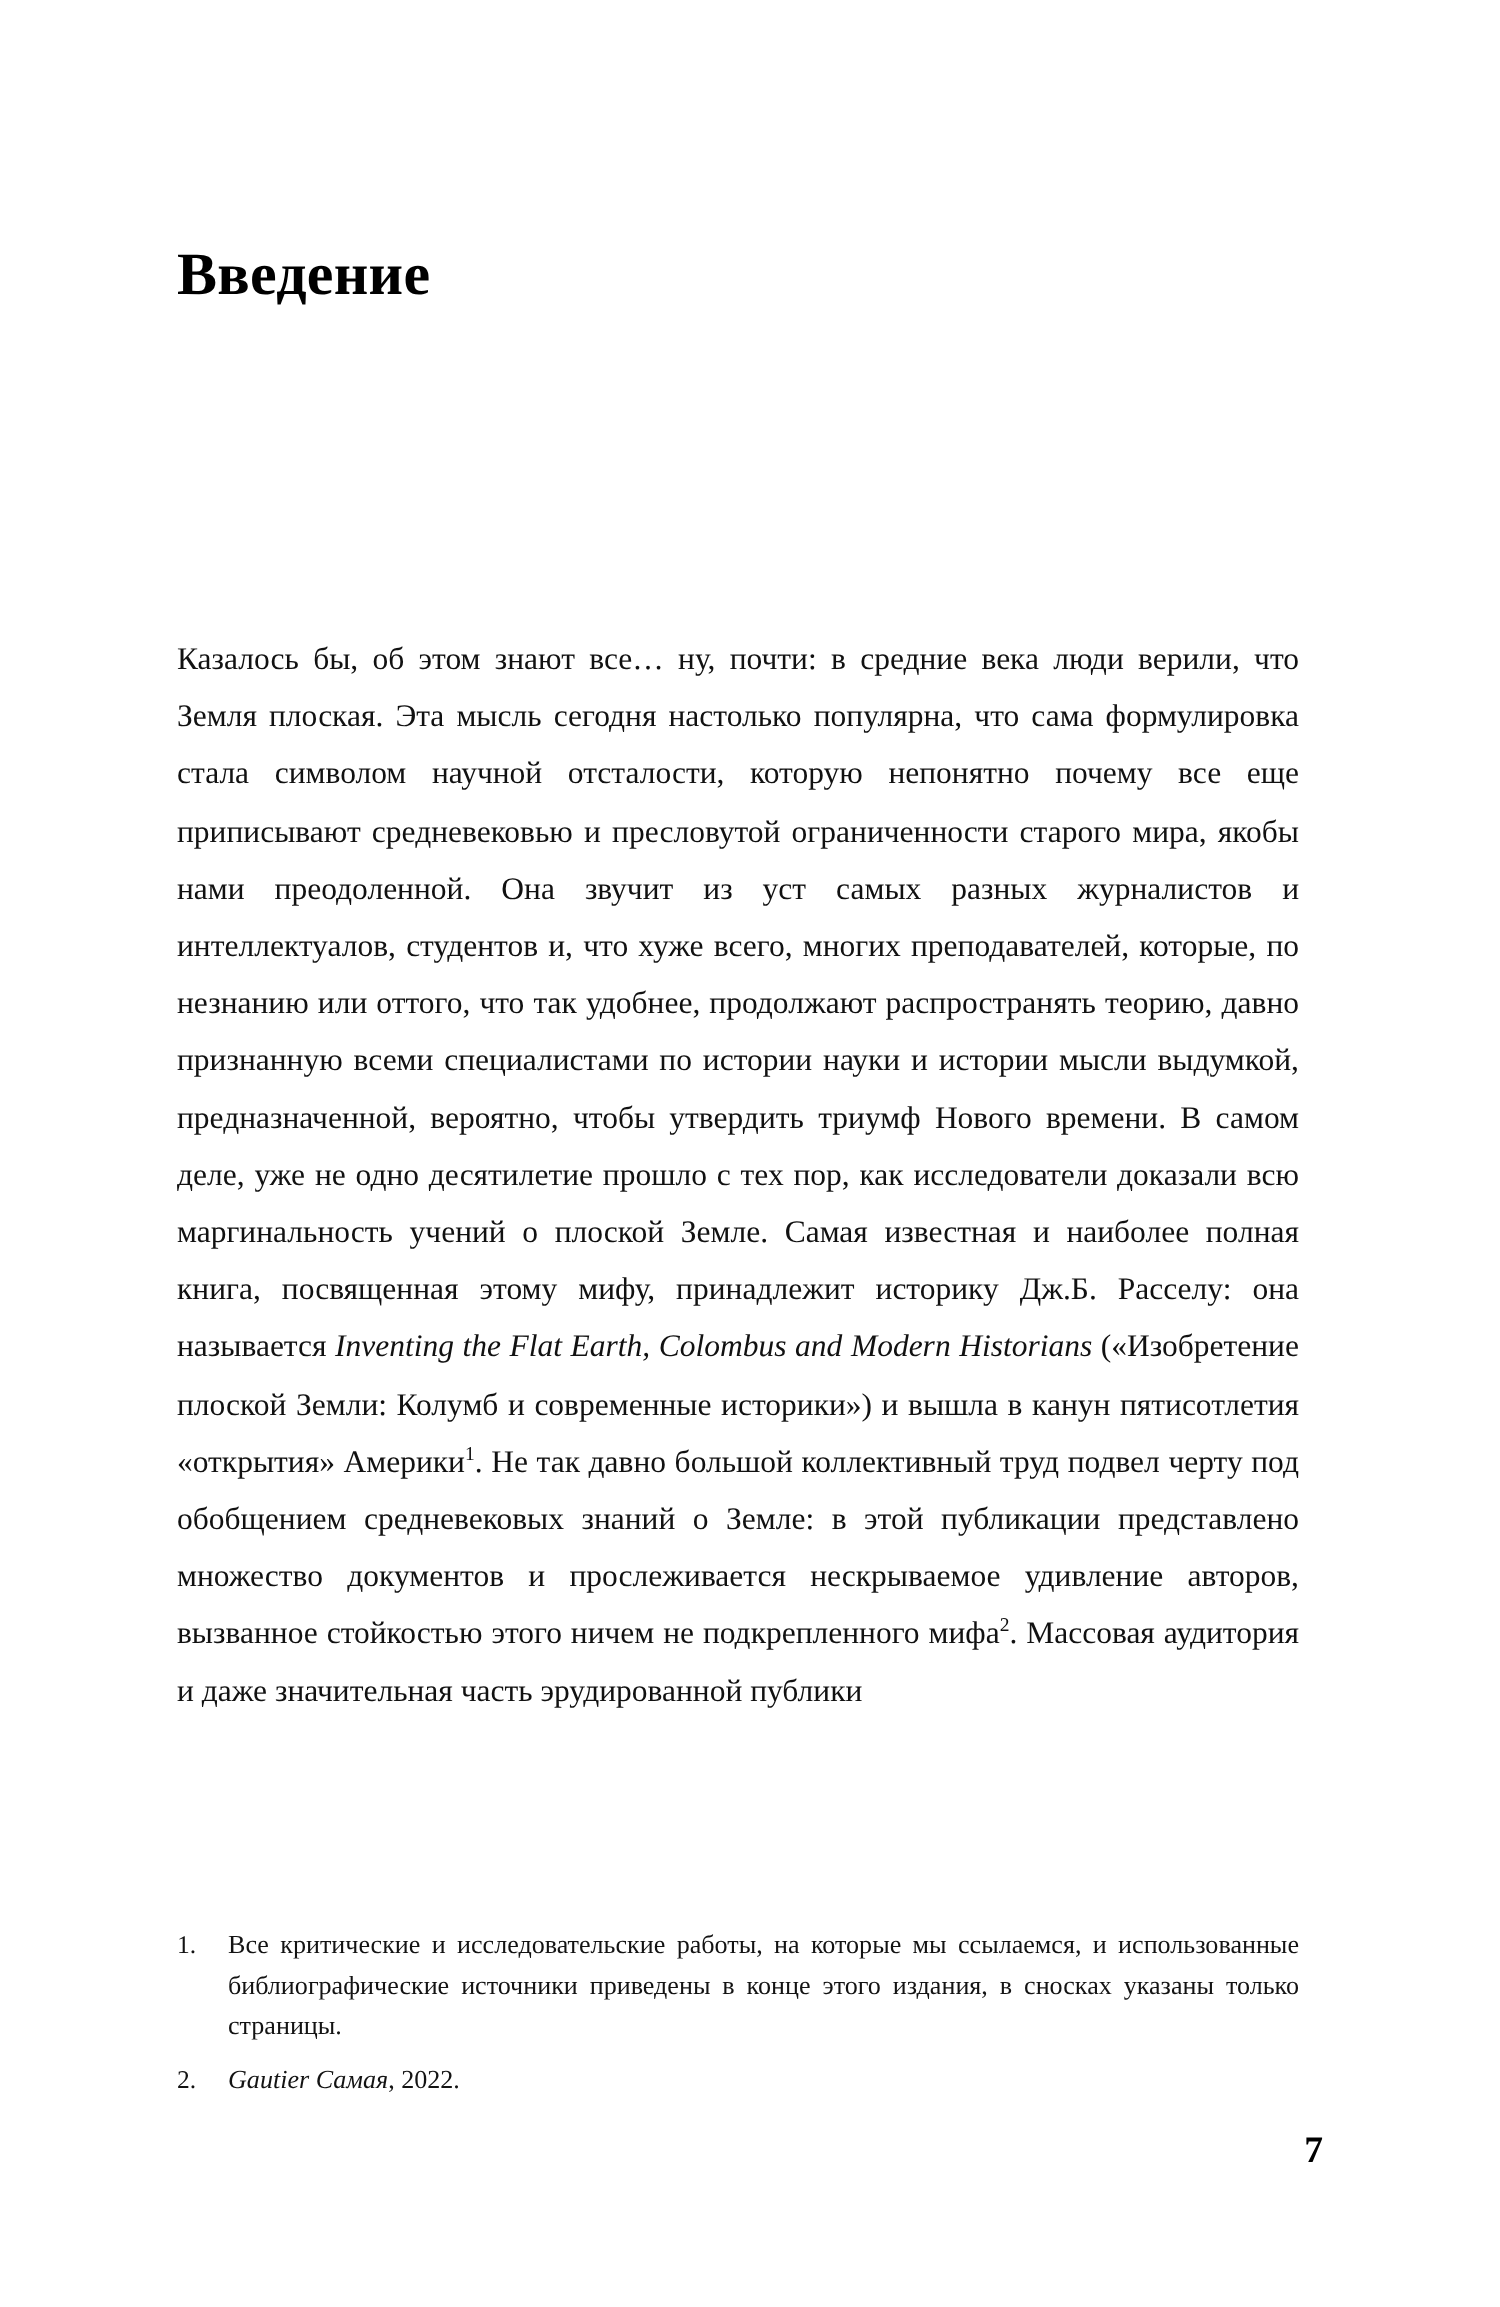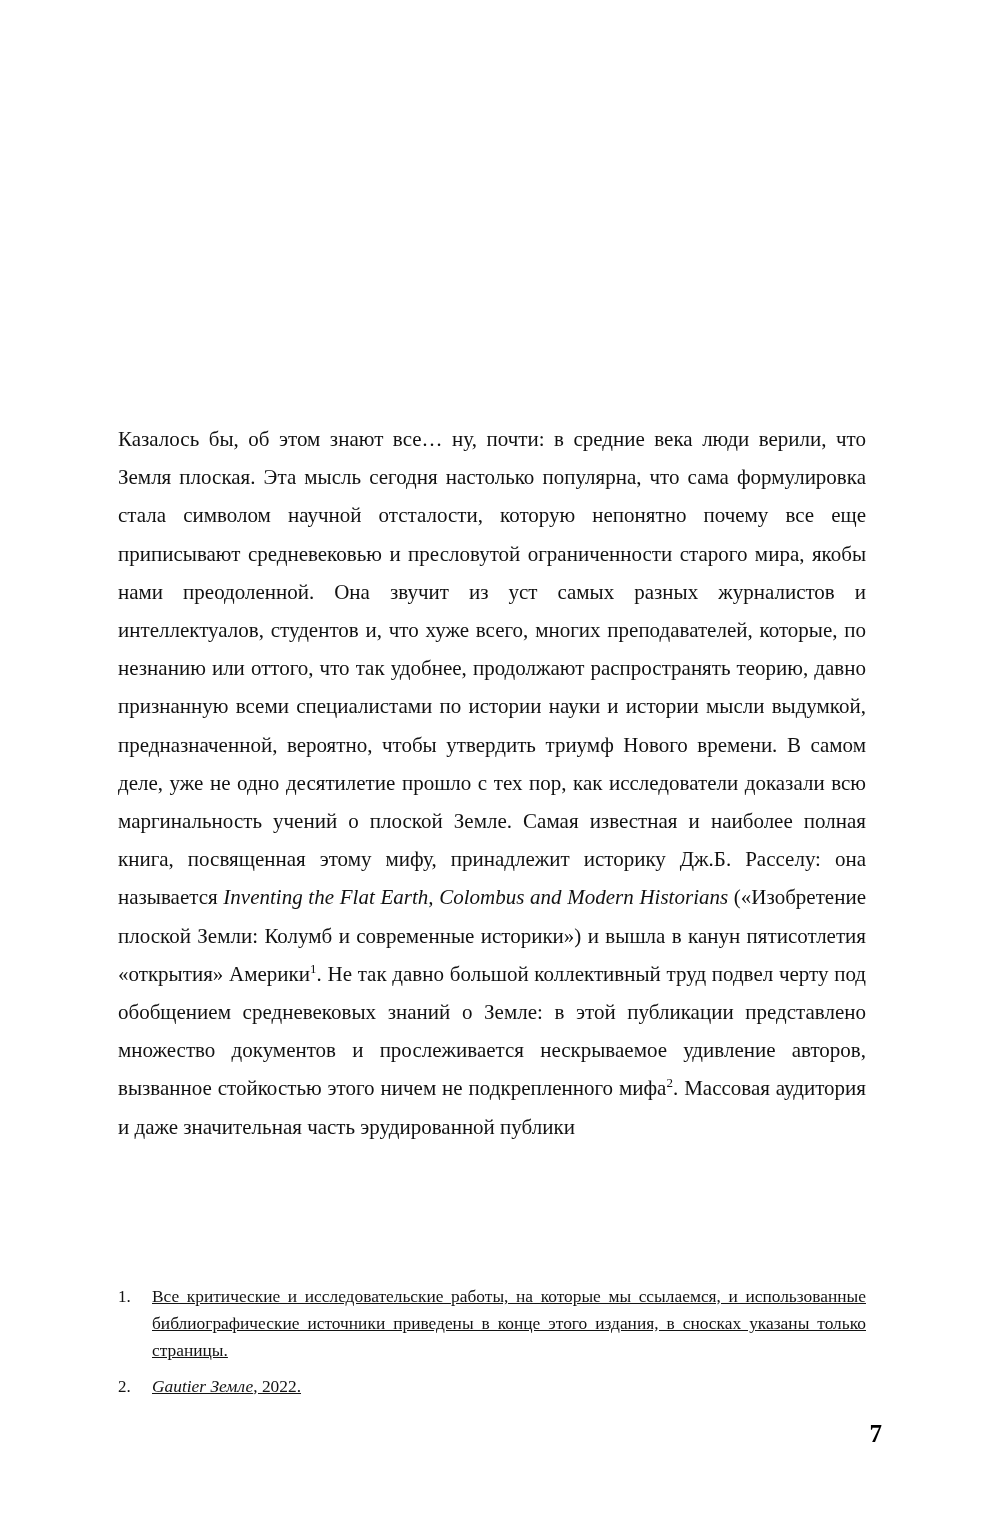--- a/index.html
+++ b/index.html
@@ -71,21 +71,20 @@
   }
   .footnote .marker {
     width: 34px;
     flex: 0 0 34px;
     font-size: 17px;
     color: #131313;
   }
   .footnote .fn-text {
     flex: 1 1 auto;
     text-align: justify;
-    text-decoration: underline;
   }
   .footnote .fn-text i {
     font-style: italic;
   }
   .page-number {
     position: absolute;
     right: 0;
     top: 1420px;
     width: 748px;
     text-align: right;
@@ -93,32 +92,33 @@
     font-weight: bold;
     color: #000000;
   }
 </style>
 </head>
 <body>
 
 <div class="page">
   <div class="content">
 
+    <h1 class="chapter-title">Введение</h1>
 
     <div class="body-text">
       <span>Казалось бы, об этом знают все… ну, почти: в средние века люди верили, что Земля плоская. Эта мысль сегодня настолько популярна, что сама формулировка стала символом научной отсталости, которую непонятно почему все еще приписывают средневековью и пресловутой ограниченности старого мира, якобы нами преодоленной. Она звучит из уст самых разных журналистов и интеллектуалов, студентов и, что хуже всего, многих преподавателей, которые, по незнанию или оттого, что так удобнее, продолжают распространять теорию, давно признанную всеми специалистами по истории науки и истории мысли выдумкой, предназначенной, вероятно, чтобы утвердить триумф Нового времени. В самом деле, уже не одно десятилетие прошло с тех пор, как исследователи доказали всю маргинальность учений о плоской Земле. Самая известная и наиболее полная книга, посвященная этому мифу, принадлежит историку Дж.Б. Расселу: она называется </span><i>Inventing the Flat Earth, Colombus and Modern Historians</i><span> («Изобретение плоской Земли: Колумб и современные историки») и вышла в канун пятисотлетия «открытия» Америки</span><sup>1</sup><span>. Не так давно большой коллективный труд подвел черту под обобщением средневековых знаний о Земле: в этой публикации представлено множество документов и прослеживается нескрываемое удивление авторов, вызванное стойкостью этого ничем не подкрепленного мифа</span><sup>2</sup><span>. Массовая аудитория и даже значительная часть эрудированной публики</span>
     </div>
 
     <div class="footnotes">
       <div class="footnote">
         <span class="marker">1.</span>
         <span class="fn-text">Все критические и исследовательские работы, на которые мы ссылаемся, и использованные библиографические источники приведены в конце этого издания, в сносках указаны только страницы.</span>
       </div>
       <div class="footnote">
         <span class="marker">2.</span>
-        <span class="fn-text"><i>Gautier Земле</i><span>, 2022.</span></span>
+        <span class="fn-text"><i>Gautier Самая</i><span>, 2022.</span></span>
       </div>
     </div>
 
     <div class="page-number">7</div>
 
   </div>
 </div>
 
 </body></html>

